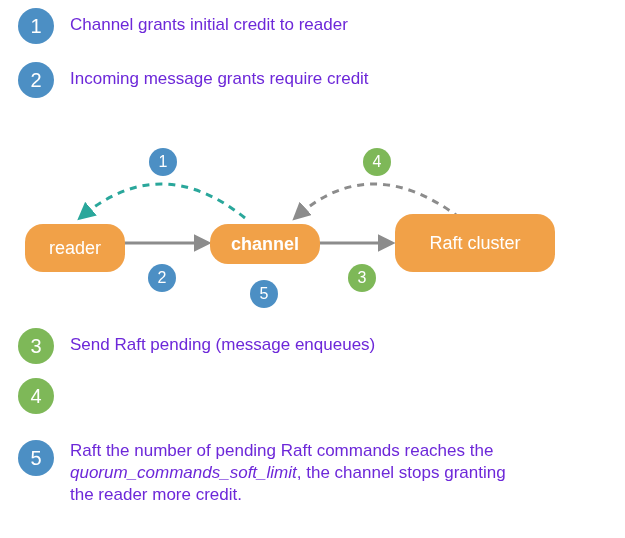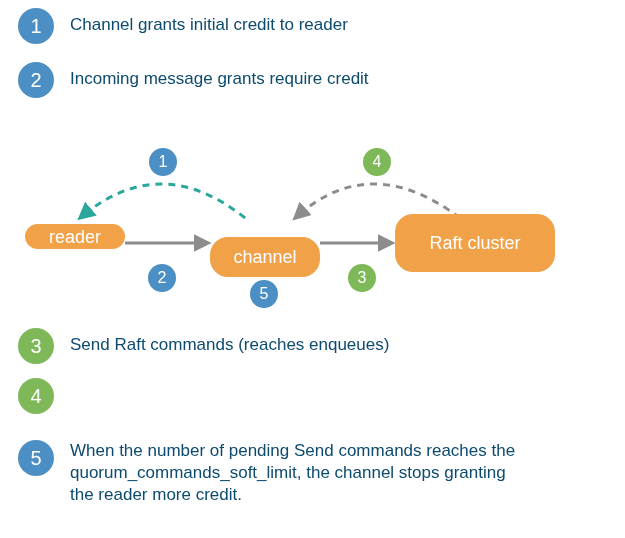--- a/index.html
+++ b/index.html
@@ -23,27 +23,27 @@
     color: #fff;
     font-size: 20px;
     line-height: 36px;
     text-align: center;
     flex: 0 0 36px;
   }
   .badge-blue  { background: #4c8fc4; }
   .badge-green { background: #7eb858; }
   .legend-text {
     margin-left: 16px;
-    color: #0c4a6e;
+    color: #6d28d9;
     font-size: 17px;
     line-height: 22px;
     max-width: 460px;
     padding-top: 6px;
   }
-  .legend-text .em { }
+  .legend-text .em { font-style: italic; }
   .node {
     position: absolute;
     background: #f1a148;
     color: #fff;
     font-size: 18px;
     text-align: center;
     border-radius: 18px;
     display: flex;
     align-items: center;
     justify-content: center;
@@ -90,41 +90,41 @@
 
   <path d="M 245 218 Q 160 150 80 218" fill="none" stroke="#2aa79b" stroke-width="3" stroke-dasharray="7 6" marker-end="url(#arrow-teal)"></path>
 
   <path d="M 460 218 Q 370 150 295 218" fill="none" stroke="#8c8c8c" stroke-width="3" stroke-dasharray="7 6" marker-end="url(#arrow-gray)"></path>
 
   <line x1="125" y1="243" x2="208" y2="243" stroke="#8c8c8c" stroke-width="3" marker-end="url(#arrow-gray)"></line>
 
   <line x1="320" y1="243" x2="392" y2="243" stroke="#8c8c8c" stroke-width="3" marker-end="url(#arrow-gray)"></line>
 </svg>
 
-<div class="node" style="left:25px;  top:224px; width:100px; height:25px;">
+<div class="node" style="left:25px;  top:224px; width:100px; height:48px;">
   <span>reader</span>
 </div>
-<div class="node" style="left:210px; top:237px; width:110px; height:40px;">
+<div class="node" style="left:210px; top:224px; width:110px; height:40px;font-weight:bold;">
   <span>channel</span>
 </div>
 <div class="node" style="left:395px; top:214px; width:160px; height:58px; flex-direction:column;">
   <span>Raft cluster</span>
 </div>
 
 <div class="mini-badge badge-blue" style="left:149px; top:148px;">1</div>
 <div class="mini-badge badge-green" style="left:363px; top:148px;">4</div>
 <div class="mini-badge badge-blue" style="left:148px; top:264px;">2</div>
 <div class="mini-badge badge-green" style="left:348px; top:264px;">3</div>
 <div class="mini-badge badge-blue" style="left:250px; top:280px;">5</div>
 
 <div class="legend-row" style="left:18px; top:328px;">
   <div class="badge badge-green">3</div>
-  <div class="legend-text">Send Raft commands (reaches enqueues)</div>
+  <div class="legend-text">Send Raft pending (message enqueues)</div>
 </div>
 <div class="legend-row" style="left:18px; top:378px;">
   <div class="badge badge-green">4</div>
 </div>
 <div class="legend-row" style="left:18px; top:440px;">
   <div class="badge badge-blue">5</div>
   <div class="legend-text" style="padding-top:0;">
-    <span>When the number of pending Send commands reaches the </span><span class="em">quorum_commands_soft_limit</span><span>, the channel stops granting the reader more credit.</span>
+    <span>Raft the number of pending Raft commands reaches the </span><span class="em">quorum_commands_soft_limit</span><span>, the channel stops granting the reader more credit.</span>
   </div>
 </div>
 
 </body></html>

